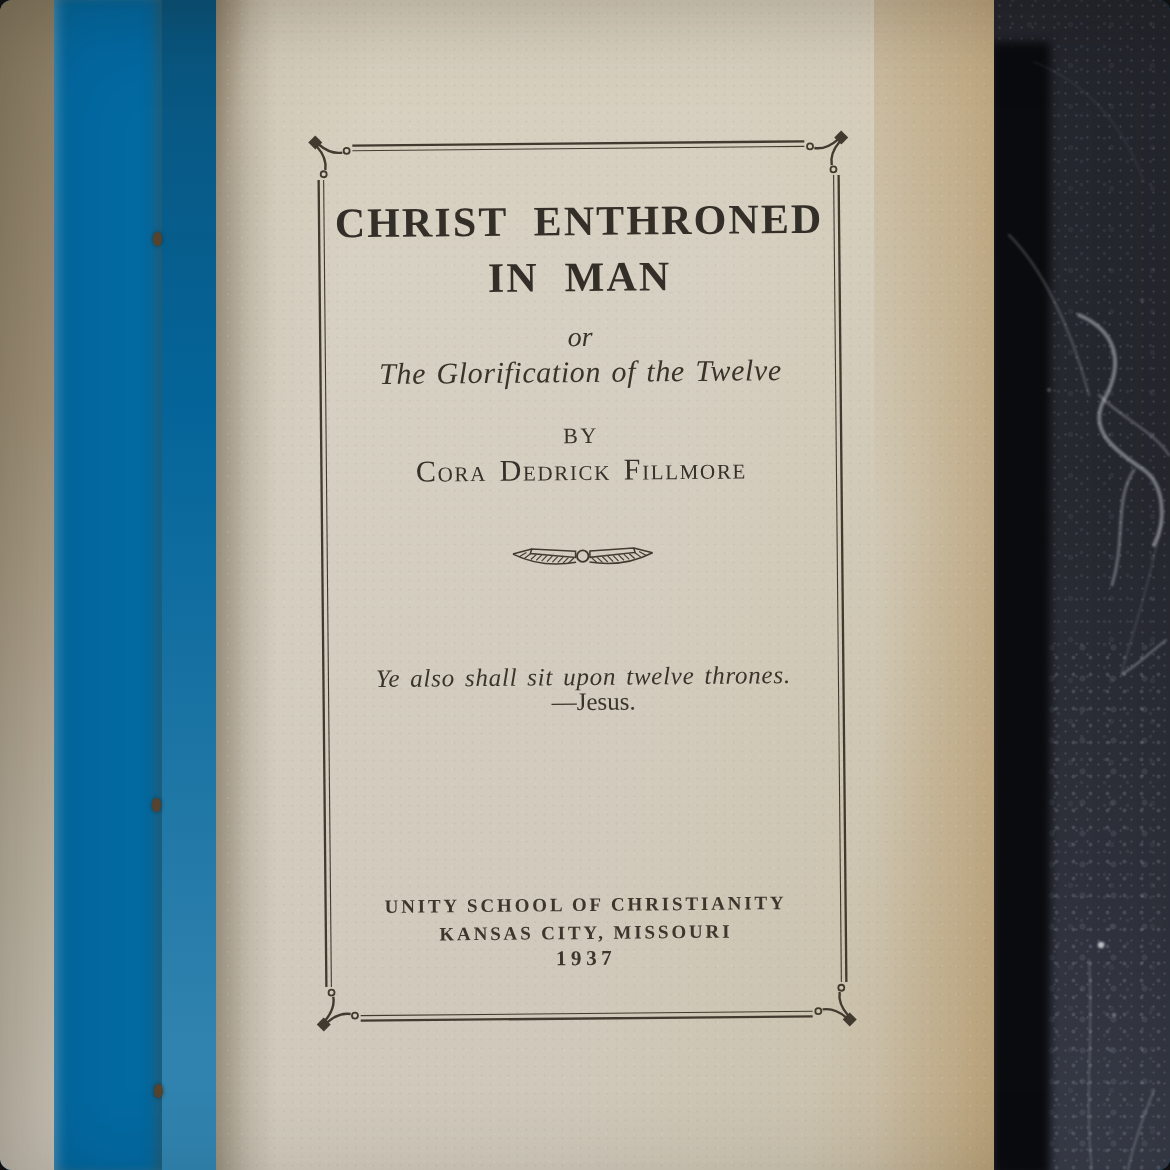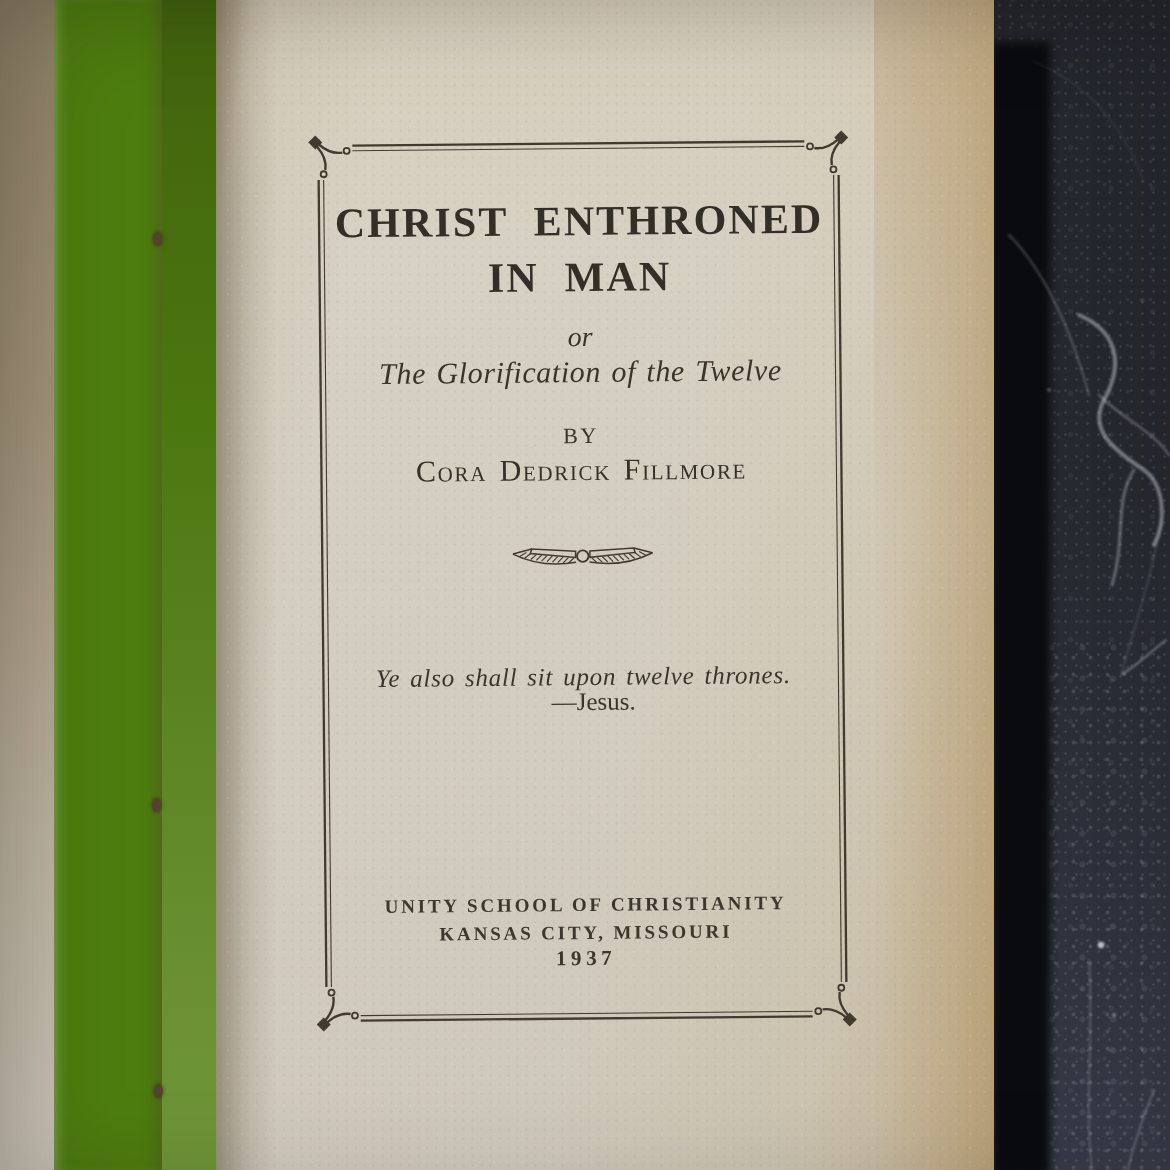--- a/index.html
+++ b/index.html
@@ -1,19 +1,20 @@
 <!DOCTYPE html>
 <html><head>
 <meta charset="utf-8">
 <style>
   html,body{margin:0;padding:0;background:#111;}
   .photo{
     position:relative;width:1170px;height:1170px;overflow:hidden;
     font-family:"Liberation Serif","DejaVu Serif",serif;
-    background:#4d7c0f;
+    background:#0369a1;
+    border-radius:12px;
   }
   
   .left-band1{
     position:absolute;left:0;top:0;width:54px;height:100%;
     background:linear-gradient(180deg,#8e8067 0%,#a2937a 35%,#bdb4a2 72%,#cac4b7 100%);
   }
   .left-band2{
     position:absolute;left:54px;top:0;width:108px;height:100%;
     background:linear-gradient(180deg,#a8capsa 0%,#b7a98f 0%,#b2a489 38%,#c6beac 72%,#d0cabd 100%);
     box-shadow:inset -12px 0 16px -8px rgba(85,68,45,.45), inset 10px 0 14px -8px rgba(255,252,240,.35);

